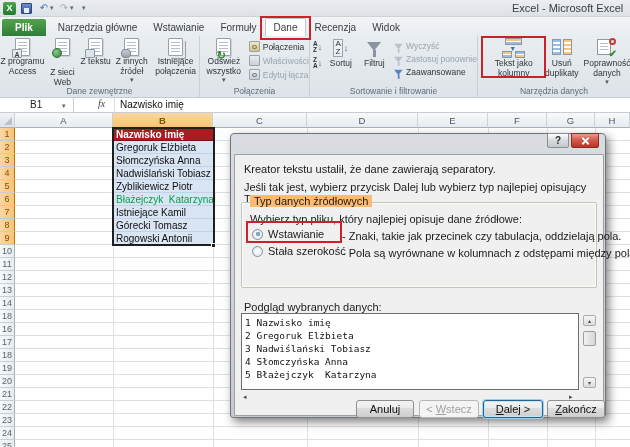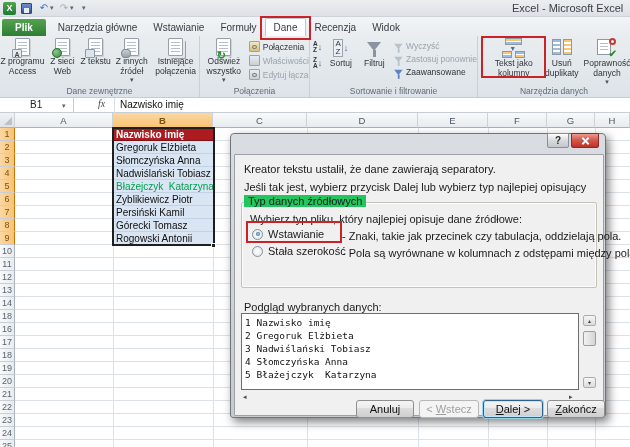--- a/index.html
+++ b/index.html
@@ -107,21 +107,21 @@
   .dlg-title { position:absolute; left:7px; top:3px; font-size:11px; color:#1A1A1A; white-space:nowrap;margin-top:15px; }
   .dlg-help { position:absolute; right:36px; top:-1px; width:22px; height:15px; background:linear-gradient(#FDFDFD,#D8DBDE 50%,#C3C7CC); border:1px solid #8A8F94; border-radius:0 0 2px 2px; font-size:10px; font-weight:bold; color:#2B2B2B; text-align:center; line-height:14px; }
   .dlg-close { position:absolute; right:6px; top:-1px; width:28px; height:15px; background:linear-gradient(#EE9890,#D45B4E 45%,#BC3327); border:1px solid #8E2A22; border-radius:0 0 2px 2px; }
   .xg { position:absolute; left:50%; top:50%; width:9px; height:9px; transform:translate(-50%,-50%); }
   .xg::before,.xg::after { content:""; position:absolute; left:4px; top:0; width:2px; height:9px; background:#fff; box-shadow:0 0 1px rgba(0,0,0,.4); }
   .xg::before { transform:rotate(45deg); } .xg::after { transform:rotate(-45deg); }
   .dlg-body { position:absolute; left:3px; top:20px; width:370px; height:262px; background:#F0F0F0; border:1px solid #9BA1A7; border-radius:1px; font-size:11px; color:#1A1A1A; }
   .d-intro1 { position:absolute; left:9px; top:8px; }
   .d-intro2 { position:absolute; left:9px; top:26px; }
   .gbox { position:absolute; left:6px; top:47px; width:356px; height:86px; border:1px solid #C3C3B8; border-radius:2px; box-shadow:inset 0 0 0 1px #FBFBF9; }
-  .gbox-label { position:absolute; left:2px; top:-8px; background:#22c55e; padding:0 4px; font-size:11px; }
+  .gbox-label { position:absolute; left:8px; top:-8px; background:#fdba74; padding:0 4px; font-size:11px; }
   .g-choose { position:absolute; left:8px; top:10px; }
   .radio-row { position:absolute; left:10px; display:flex; align-items:center; }
   .radio { width:11px; height:11px; border-radius:50%; border:1px solid #85909B; background:radial-gradient(#FFFFFF,#DDE2E6); position:relative; margin-right:5px; }
   .radio.on::after { content:""; position:absolute; left:2.5px; top:2.5px; width:4px; height:4px; border-radius:50%; background:radial-gradient(#9FD4F2,#23577F); }
   .radio-label { white-space:nowrap; }
   .radio-desc { position:absolute; left:100px; white-space:nowrap; }
   .annot-radio { left:4px; top:18px; width:96px; height:22px; }
   .d-preview-label { position:absolute; left:9px; top:146px; }
   .pvbox { position:absolute; left:6px; top:158px; width:338px; height:77px; background:#fff; border:1px solid #6E6E6E; overflow:hidden; padding:2px 0 0 3px; }
   .pvline { font-family:"DejaVu Sans Mono", monospace; font-size:9.5px; line-height:13px; white-space:pre; color:#111; }
@@ -172,21 +172,21 @@
 
     <div class="rgroup" style="left:0;width:200px;">
       <div class="grow">
         <div class="bigbtn" style="width:46px;">
           <div class="page">
               <div class="lines"></div>
               <div class="badge badge-a">A</div>
             </div>
           <div class="blabel">Z programu Access</div>
         </div>
-        <div class="bigbtn" style="width:36px;">
+        <div class="bigbtn" style="width:36px;gap:11px;">
           <div class="page">
               <div class="lines"></div>
               <div class="badge badge-web"></div>
             </div>
           <div class="blabel">Z sieci Web</div>
         </div>
         <div class="bigbtn" style="width:32px;">
           <div class="page">
               <div class="lines"></div>
               <div class="badge badge-txt"></div>
@@ -417,23 +417,23 @@
   <div class="vline" style="left:418px;"></div>
   <div class="vline" style="left:488px;"></div>
   <div class="vline" style="left:547px;"></div>
   <div class="vline" style="left:595px;"></div>
 
   <div class="bcol">
     <div class="bcell red">Nazwisko imię</div>
     <div class="bcell">Gregoruk Elżbieta</div>
     <div class="bcell">Słomczyńska Anna</div>
     <div class="bcell">Nadwiślański Tobiasz</div>
+    <div class="bcell">Zyblikiewicz Piotr</div>
     <div class="bcell green">Błażejczyk  Katarzyna</div>
-    <div class="bcell">Zyblikiewicz Piotr</div>
-    <div class="bcell">Persiński Kamil</div>
+    <div class="bcell">Istniejące Kamil</div>
     <div class="bcell">Górecki Tomasz</div>
     <div class="bcell">Rogowski Antonii</div>
   </div>
   <div class="sel-outline"></div>
   <div class="fill-handle"></div>
 
   <div class="dlg">
     <div class="dlg-title">Kreator konwersji tekstu na kolumny - krok 1 z 3</div>
     <div class="dlg-help">?</div>
     <div class="dlg-close">

